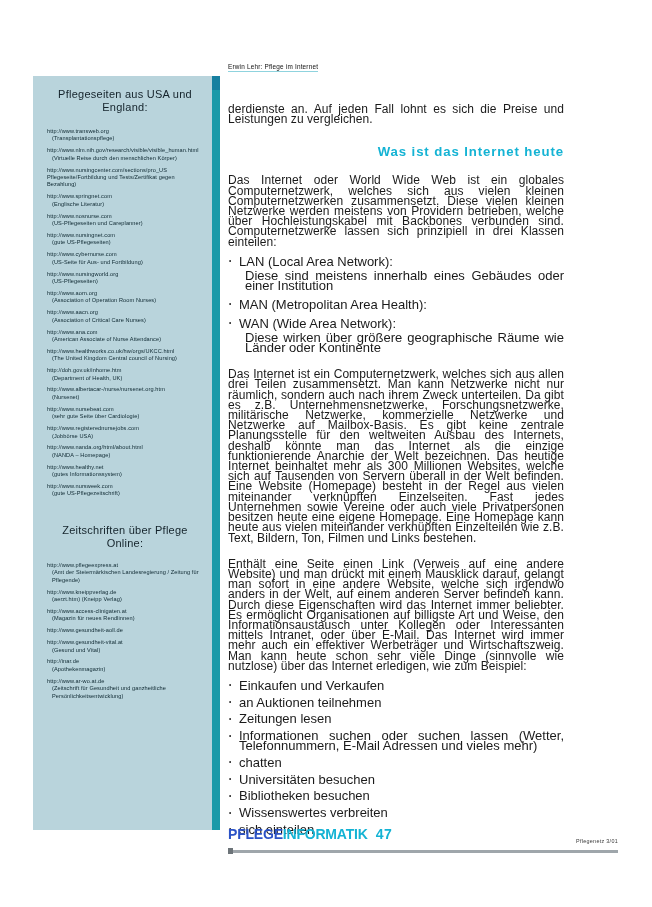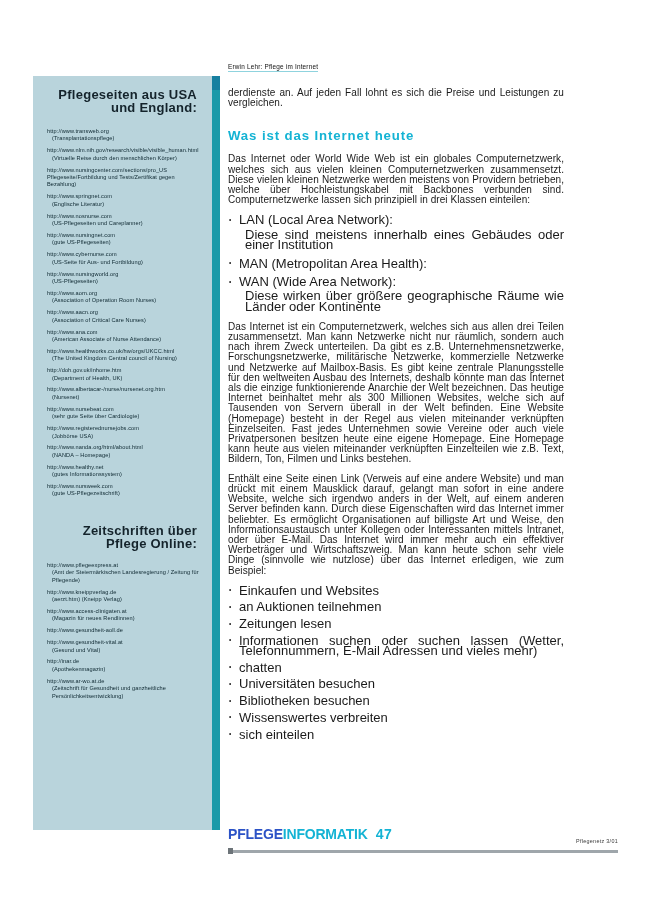--- a/index.html
+++ b/index.html
@@ -28,26 +28,26 @@
     left: 33px;
     top: 76px;
     width: 179px;
     height: 754px;
     background: #b9d4dc;
   }
   .sidebar-inner {
     padding: 10px 9px 0 14px;
   }
   .sb-heading {
-    font-size: 13px;
-    font-weight: bold;
+    font-size: 11px;
+    font-weight: normal;
     color: #14232b;
     letter-spacing: 0.25px;
     line-height: 13px;
-    text-align: right;
+    text-align: center;
     margin: 2px 6px 14px 6px;
   }
   .sb-heading.second {
     margin-top: 26px;
     margin-bottom: 12px;
   }
   .sb-list {
     list-style: none;
     margin: 0;
     padding: 0;
@@ -96,34 +96,35 @@
     font-size: 6.4px;
     color: #111;
     letter-spacing: 0.2px;
     padding-bottom: 1px;
     display: inline-block;
     border-bottom: 1.6px solid #8fd3de;
     margin-bottom: 16px;
   }
 
   .para {
-    font-size: 10px;
+    font-size: 12px;
     line-height: 10.2px;
     color: #1a1a1a;
     text-align: justify;
-    margin: 0 0 9px 0;
+    margin: 16px 0 9px 0;
     letter-spacing: 0.07px;
   }
 
   .section-title {
     font-size: 13.2px;
     font-weight: bold;
     color: #14b3d4;
     letter-spacing: 0.9px;
     margin: 20px 0 11px 0;
+    text-align: right;
   }
 
   .bullets {
     list-style: none;
     margin: 10px 0 10px 0;
     padding: 0;
   }
   .bullets li {
     font-size: 13px;
     line-height: 10.2px;
@@ -272,21 +273,21 @@
         <span>WAN (Wide Area Network):</span>
         <span class="sub">Diese wirken über größere geographische Räume wie Länder oder Kontinente</span>
       </li>
     </ul>
 
     <p class="para">Das Internet ist ein Computernetzwerk, welches sich aus allen drei Teilen zusammensetzt. Man kann Netzwerke nicht nur räumlich, sondern auch nach ihrem Zweck unterteilen. Da gibt es z.B. Unternehmensnetzwerke, Forschungsnetzwerke, militärische Netzwerke, kommerzielle Netzwerke und Netzwerke auf Mailbox-Basis. Es gibt keine zentrale Planungsstelle für den weltweiten Ausbau des Internets, deshalb könnte man das Internet als die einzige funktionierende Anarchie der Welt bezeichnen. Das heutige Internet beinhaltet mehr als 300 Millionen Websites, welche sich auf Tausenden von Servern überall in der Welt befinden. Eine Website (Homepage) besteht in der Regel aus vielen miteinander verknüpften Einzelseiten. Fast jedes Unternehmen sowie Vereine oder auch viele Privatpersonen besitzen heute eine eigene Homepage. Eine Homepage kann heute aus vielen miteinander verknüpften Einzelteilen wie z.B. Text, Bildern, Ton, Filmen und Links bestehen.</p>
 
     <p class="para">Enthält eine Seite einen Link (Verweis auf eine andere Website) und man drückt mit einem Mausklick darauf, gelangt man sofort in eine andere Website, welche sich irgendwo anders in der Welt, auf einem anderen Server befinden kann. Durch diese Eigenschaften wird das Internet immer beliebter. Es ermöglicht Organisationen auf billigste Art und Weise, den Informationsaustausch unter Kollegen oder Interessanten mittels Intranet, oder über E-Mail. Das Internet wird immer mehr auch ein effektiver Werbeträger und Wirtschaftszweig. Man kann heute schon sehr viele Dinge (sinnvolle wie nutzlose) über das Internet erledigen, wie zum Beispiel:</p>
 
     <ul class="bullets">
-      <li>Einkaufen und Websites</li>
+      <li>Einkaufen und Verkaufen</li>
       <li>an Auktionen teilnehmen</li>
       <li>Zeitungen lesen</li>
       <li>Informationen suchen oder suchen lassen (Wetter, Telefonnummern, E-Mail Adressen und vieles mehr)</li>
       <li>chatten</li>
       <li>Universitäten besuchen</li>
       <li>Bibliotheken besuchen</li>
       <li>Wissenswertes verbreiten</li>
       <li>sich einteilen</li>
     </ul>
 

